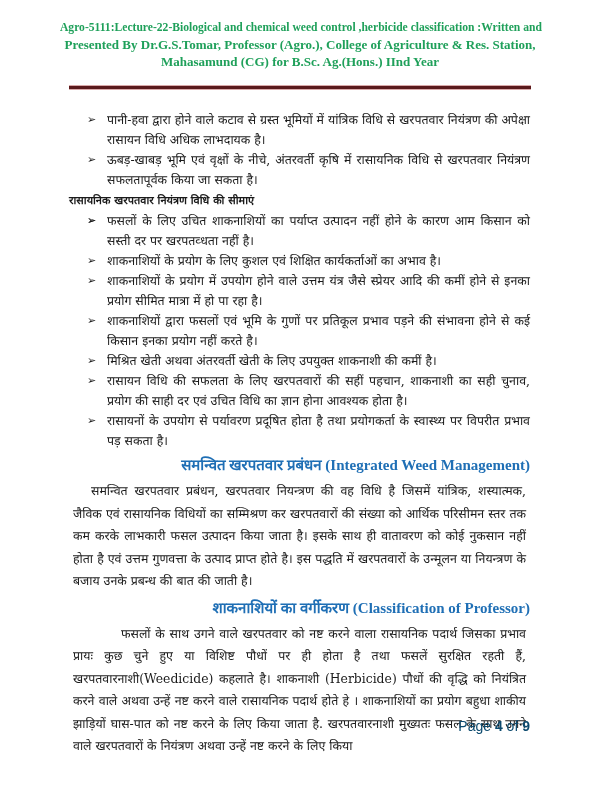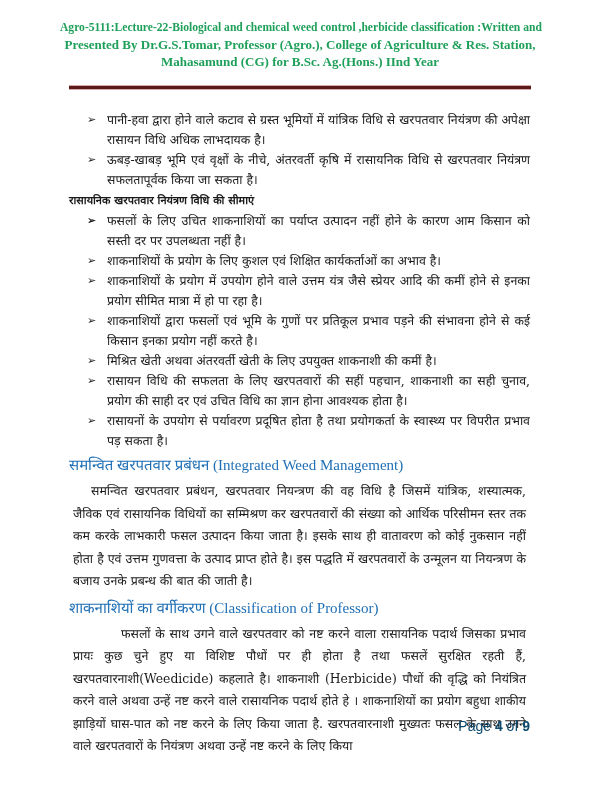--- a/index.html
+++ b/index.html
@@ -10,21 +10,21 @@
   .header .l1 { font-size: 11.6px; line-height: 16px; white-space: nowrap; }
   .header .l2 { font-size: 13px; line-height: 17px; white-space: nowrap; }
   .rule { position: absolute; left: 69px; top: 85px; width: 462px; height: 3px;
           background: #5a1a1c; border-top: 1px solid #d9a9a9; border-bottom: 1px solid #d9a9a9; }
   .content { position: absolute; left: 69px; top: 110px; width: 461px; }
   .bullet { position: relative; padding-left: 38px; font-size: 12.4px; line-height: 20px;
             text-align: justify; margin-bottom: 0; }
   .bullet .glyph { position: absolute; left: 18px; top: 0; font-size: 11px;
                    font-family: "DejaVu Sans", sans-serif; }
   .subhead { font-weight: bold; font-size: 11px; line-height: 20px; margin: 1px 0 0 0; }
-  .section-head { text-align: left; color: #1f6fb5; font-weight: normal; font-size: 15px;
+  .section-head { text-align: right; color: #1f6fb5; font-weight: bold; font-size: 15px;
                   line-height: 22px; margin: 3px 0 1px 0; font-family: "Liberation Serif", serif; }
   .para { font-size: 12.4px; line-height: 22.5px; text-align: justify; text-indent: 18px; margin: 4px; }
   .para.deep-indent { text-indent: 48px; }
   .footer { position: absolute; right: 70px; top: 718px; font-family: "Liberation Sans", sans-serif;
             font-size: 14px; color: #0c4a6e; }
   .footer b { font-weight: bold; }
 </style>
 </head>
 <body>
 
@@ -47,21 +47,21 @@
     </div>
   </div>
 
   <div class="subhead">रासायनिक खरपतवार नियंत्रण विधि की सीमाएं</div>
   <div>
     <div class="bullet">
       <span class="glyph">➢</span>
     </div>
     <div class="bullet">
       <span class="glyph">➢</span>
-      <span>फसलों के लिए उचित शाकनाशियों का पर्याप्त उत्पादन नहीं होने के कारण आम किसान को सस्ती दर पर उपलब्धता नहीं है।</span>
+      <span>फसलों के लिए उचित शाकनाशियों का पर्याप्त उत्पादन नहीं होने के कारण आम किसान को सस्ती दर पर खरपतव्धता नहीं है।</span>
     </div>
     <div class="bullet">
       <span class="glyph">➢</span>
       <span>शाकनाशियों के प्रयोग के लिए कुशल एवं शिक्षित कार्यकर्ताओं का अभाव है।</span>
     </div>
     <div class="bullet">
       <span class="glyph">➢</span>
       <span>शाकनाशियों के प्रयोग में उपयोग होने वाले उत्तम यंत्र जैसे स्प्रेयर आदि की कमीं होने से इनका प्रयोग सीमित मात्रा में हो पा रहा है।</span>
     </div>
     <div class="bullet">

